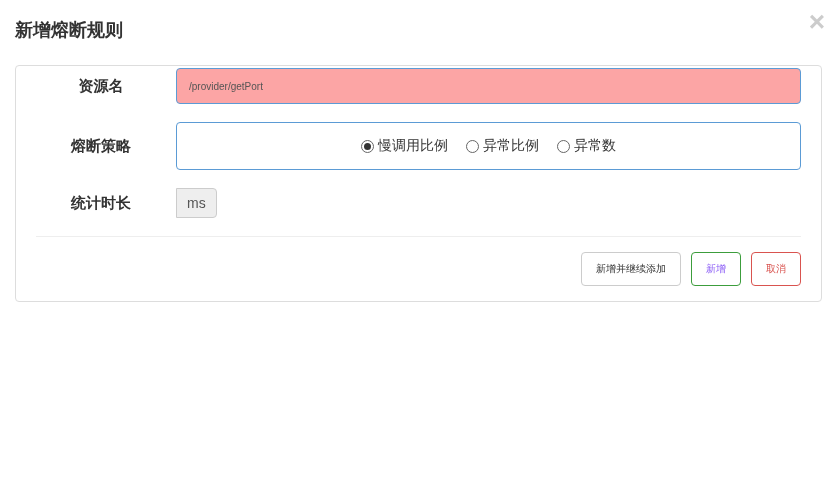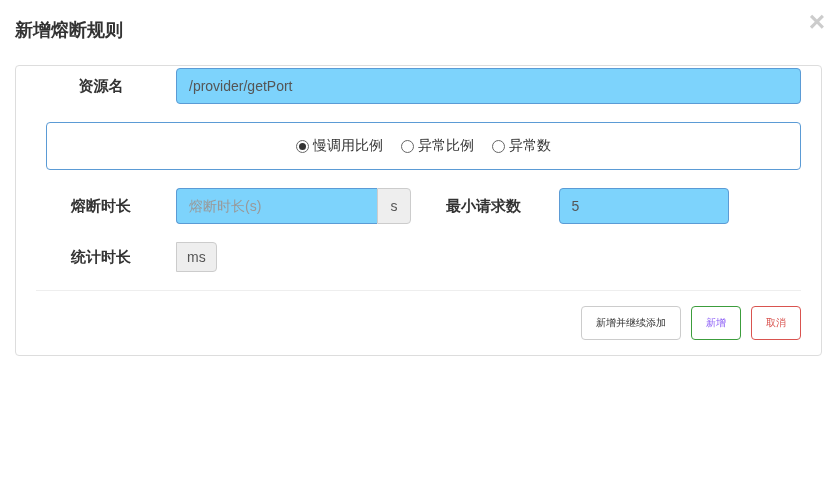--- a/index.html
+++ b/index.html
@@ -70,23 +70,23 @@
       flex: 1;
       padding-left: 10px;
     }
     .control.narrow {
       max-width: 235px;
     }
     input[type="text"], input[type="number"] {
       width: 100%;
       height: 36px;
       padding: 6px 12px;
-      font-size: 14px;
+      font-size: 10px;
       color: #555;
-      background: #7dd3fc;
+      background: #fca5a5;
       border: 1px solid #ccc;
       border-radius: 4px;
       outline: none;
     }
     input.blue-border {
       border-color: #5b9bd5;
     }
     input::placeholder {
       color: #999;
     }
@@ -189,52 +189,38 @@
 <div class="panel">
 
   <div class="form-row">
     <div class="label">资源名</div>
     <div class="control">
       <input type="text" class="blue-border" value="/provider/getPort" style="">
     </div>
   </div>
 
   <div class="form-row">
+    <div class="label">熔断策略</div>
     <div class="radio-group">
       <label class="radio-item">
         <span class="radio-circle checked"></span>
         <span>慢调用比例</span>
       </label>
       <label class="radio-item">
         <span class="radio-circle"></span>
         <span>异常比例</span>
       </label>
       <label class="radio-item">
         <span class="radio-circle"></span>
         <span>异常数</span>
       </label>
     </div>
   </div>
 
 
-  <div class="form-row double">
-    <div class="col-half">
-      <div class="label">熔断时长</div>
-      <div class="input-group">
-        <input type="text" class="blue-border" placeholder="熔断时长(s)" style="">
-        <span class="input-group-addon">s</span>
-      </div>
-    </div>
-    <div class="col-half">
-      <div class="label">最小请求数</div>
-      <div class="control" style="max-width:180px;">
-        <input type="text" class="blue-border" value="5" style="">
-      </div>
-    </div>
-  </div>
 
   <div class="form-row double">
     <div class="col-half">
       <div class="label">统计时长</div>
       <div class="input-group">
         <span class="input-group-addon">ms</span>
       </div>
     </div>
     <div class="col-half"></div>
   </div>

